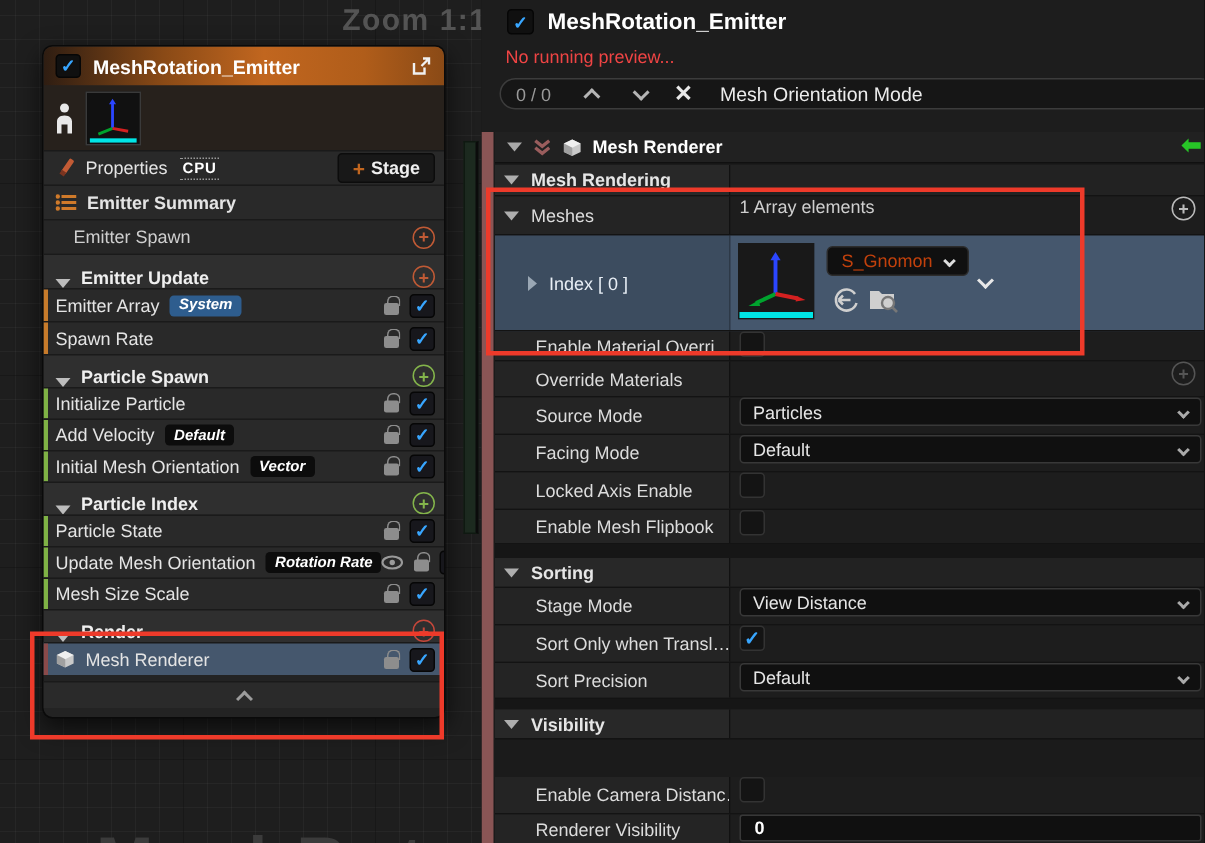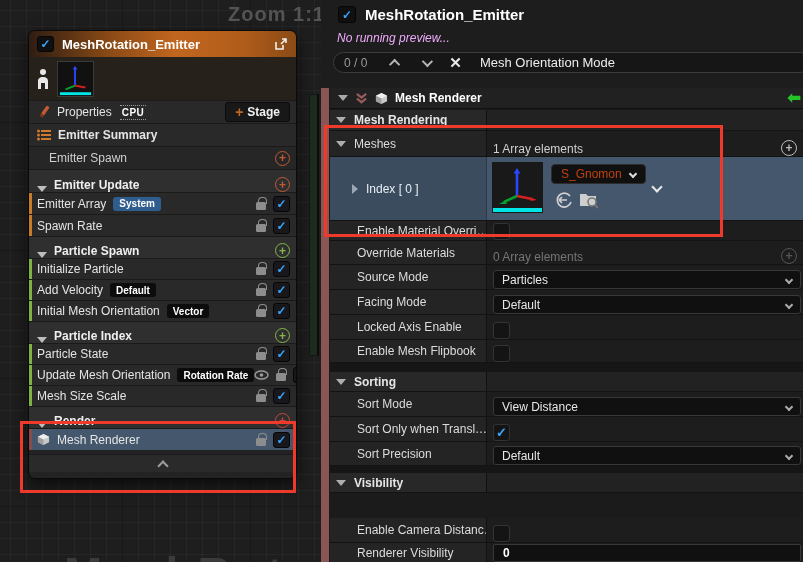--- a/index.html
+++ b/index.html
@@ -55,21 +55,21 @@
   .indent{margin-left:12px;}
   .rowctl{margin-left:auto;display:flex;align-items:center;gap:7px;}
   .tri-down{width:0;height:0;border-left:5px solid transparent;border-right:5px solid transparent;
     border-top:6px solid #bdbdbd;margin-right:7px;flex:0 0 auto;}
   .tri-right{width:0;height:0;border-top:5px solid transparent;border-bottom:5px solid transparent;
     border-left:6px solid #9aa7b4;margin-right:8px;flex:0 0 auto;}
   .pluscirc{width:15px;height:15px;border-radius:50%;border:1.5px solid currentColor;
     display:flex;align-items:center;justify-content:center;font-size:12px;font-weight:bold;
     line-height:1;flex:0 0 auto;}
   .badge{background:#0c0c0c;color:#fff;font-size:10px;font-weight:bold;border-radius:3px;
-    padding:1.5px 6px;margin-left:7px;white-space:nowrap;}
+    padding:1.5px 6px;margin-left:7px;white-space:nowrap;font-style:italic;}
   .badge-blue{background:var(--badge-blue);}
   .lock{position:relative;width:10px;height:8px;background:#8d8d8d;border-radius:1.5px;margin-top:4px;flex:0 0 auto;}
   .lock::before{content:'';position:absolute;top:-5px;left:1.5px;width:7px;height:6px;
     border:1.5px solid #8d8d8d;border-bottom:none;border-radius:4px 4px 0 0;}
   .chk{width:17px;height:16px;background:#17171c;border:1px solid #060606;border-radius:3px;
     display:flex;align-items:center;justify-content:center;flex:0 0 auto;}
   .chk.on::after{content:'✓';color:var(--blue-check);font-size:12px;font-weight:bold;line-height:1;}
   .dchk{width:17px;height:17px;background:#141414;border:1px solid #333;border-radius:3px;
     display:flex;align-items:center;justify-content:center;}
   .dchk.on::after{content:'✓';color:var(--blue-check);font-size:13px;font-weight:bold;line-height:1;}
@@ -85,40 +85,40 @@
     transform:rotate(45deg);margin-top:4px;}
   .pen-icon{width:14px;height:14px;margin-right:6px;flex:0 0 auto;}
   .sum-icon{margin-right:7px;flex:0 0 auto;}
 
   
   #details{position:absolute;left:321px;top:0;width:482px;height:562px;background:#1b1b1b;overflow:hidden;}
   #maroon-stripe{position:absolute;left:0;top:88px;width:8px;height:474px;background:var(--maroon);}
   #dheadbar{position:absolute;left:0;top:0;width:482px;height:88px;background:#1d1d1d;}
   #dtitle-row{position:absolute;left:17px;top:6px;display:flex;align-items:center;gap:9px;}
   #dtitle{color:#fff;font-size:15px;font-weight:bold;}
-  #dpreview{position:absolute;left:16px;top:31px;color:#f0abfc;font-size:12px;font-style:italic;}
+  #dpreview{position:absolute;left:16px;top:31px;color:#ef4444;font-size:12px;}
   #searchbar{position:absolute;left:12px;top:52px;width:478px;height:21px;background:#161616;
     border:1px solid #3c3c3c;border-radius:11px;display:flex;align-items:center;gap:0;padding:0 10px;}
   #search-count{color:#9a9a9a;font-size:12px;margin-right:14px;}
   .sb-chev{width:8px;height:8px;border-left:2px solid #b5b5b5;border-top:2px solid #b5b5b5;margin:0 11px;}
   .sb-up{transform:rotate(45deg) translateY(2px);}
   .sb-down{transform:rotate(-135deg) translateY(2px);}
   #search-x{color:#e8e8e8;font-size:15px;font-weight:bold;margin:0 12px 0 8px;line-height:1;}
   #search-query{color:#ececec;font-size:13px;margin-left:6px;}
 
   #renderer-hdr{position:absolute;left:9px;top:88px;width:473px;height:21px;background:#212121;
     border-bottom:1px solid #101010;display:flex;align-items:center;padding:0 8px;}
   #renderer-hdr .name{color:#fff;font-size:12px;font-weight:bold;margin-left:7px;}
   .green-arrow{margin-left:auto;color:var(--green-arrow);font-size:16px;font-weight:bold;line-height:1;margin-right:-6px;}
 
   .drow{position:absolute;left:9px;width:473px;display:flex;align-items:stretch;border-bottom:1px solid #131313;}
   .dlabel{width:157px;background:#242424;display:flex;align-items:center;padding-left:27px;
     border-right:1px solid #111;color:#dcdcdc;font-size:12px;white-space:nowrap;overflow:hidden;}
   .dsub .dlabel{font-weight:bold;color:#e6e6e6;padding-left:6px;background:#282828;}
-  .dvalue{flex:1;background:#1d1d1d;display:flex;align-items:flex-end;padding-left:6px;position:relative;}
+  .dvalue{flex:1;background:#1d1d1d;display:flex;align-items:flex-start;padding-left:6px;position:relative;}
   .dsub .dvalue{background:#222;}
   .fieldtxt{color:#cfcfcf;font-size:12px;}
   .dimtxt{color:#757575;font-size:12px;margin-top:33px;}
   .dropdown{height:19px;flex:1;margin-right:2px;background:#101010;border:1px solid #383838;
     border-radius:3px;display:flex;align-items:center;padding:0 8px;color:#e6e6e6;font-size:12px;}
   .dropdown .dd-chev{margin-left:auto;width:6px;height:6px;border-left:2px solid #aaa;
     border-top:2px solid #aaa;transform:rotate(-135deg);}
   .numfield{height:18px;flex:1;margin-right:2px;background:#101010;border:1px solid #383838;
     border-radius:2px;display:flex;align-items:center;padding:0 9px;color:#fff;font-size:12px;font-weight:bold;}
   .plus-dim{position:absolute;right:6px;width:16px;height:16px;border-radius:50%;
@@ -487,21 +487,21 @@
 
     <div class="drow dsub" style="top:372px;height:20px">
       <div class="dlabel">
           <span class="dtri"></span>
         <span>Sorting</span>
         </div>
       <div class="dvalue"></div>
     </div>
     <div class="drow" style="top:392px;height:25px">
       <div class="dlabel">
-          <span>Sort Mode</span>
+          <span>Stage Mode</span>
         </div>
       <div class="dvalue">
           <div class="dropdown">
         <span>View Distance</span>
         <span class="dd-chev"></span>
           </div>
         </div>
     </div>
     <div class="drow" style="top:417px;height:25px">
       <div class="dlabel">

